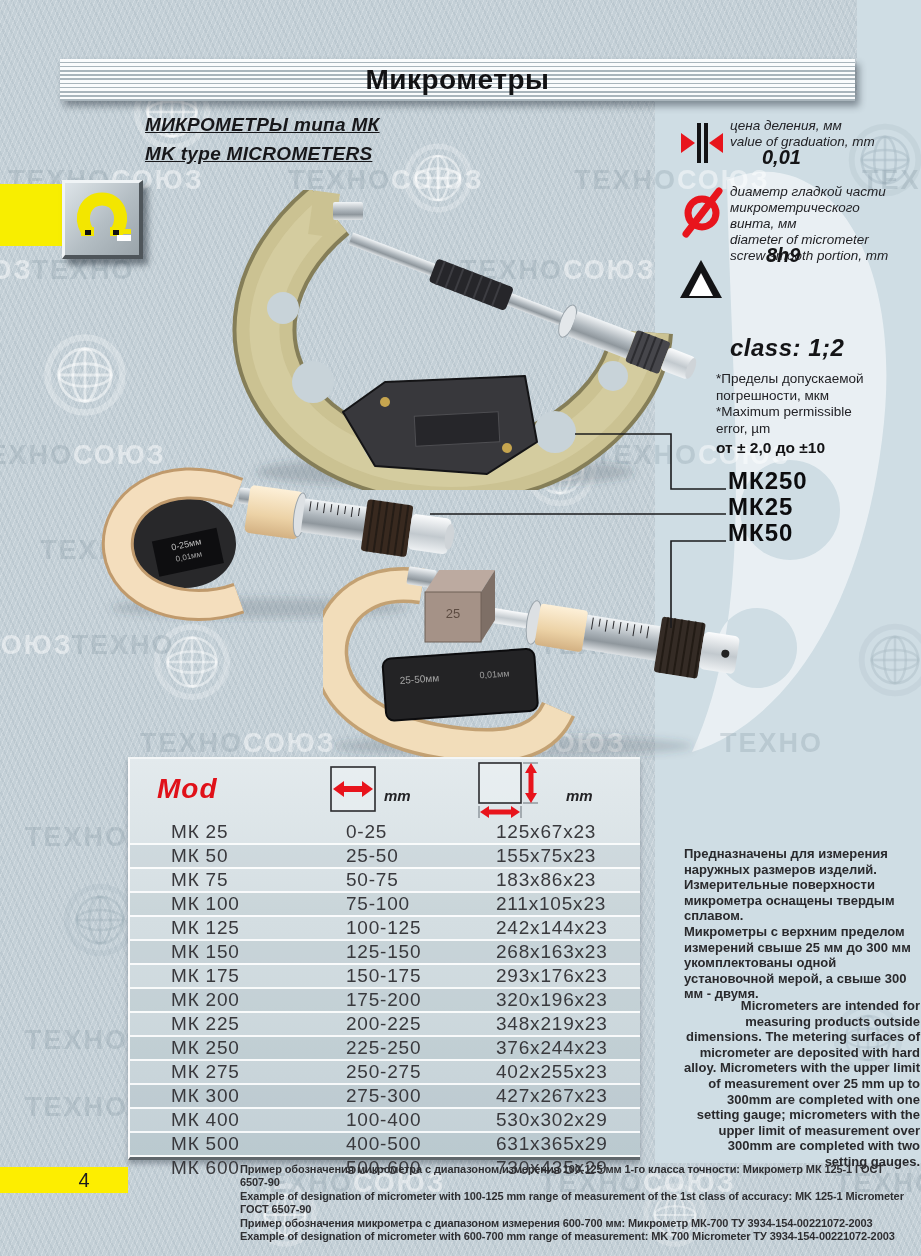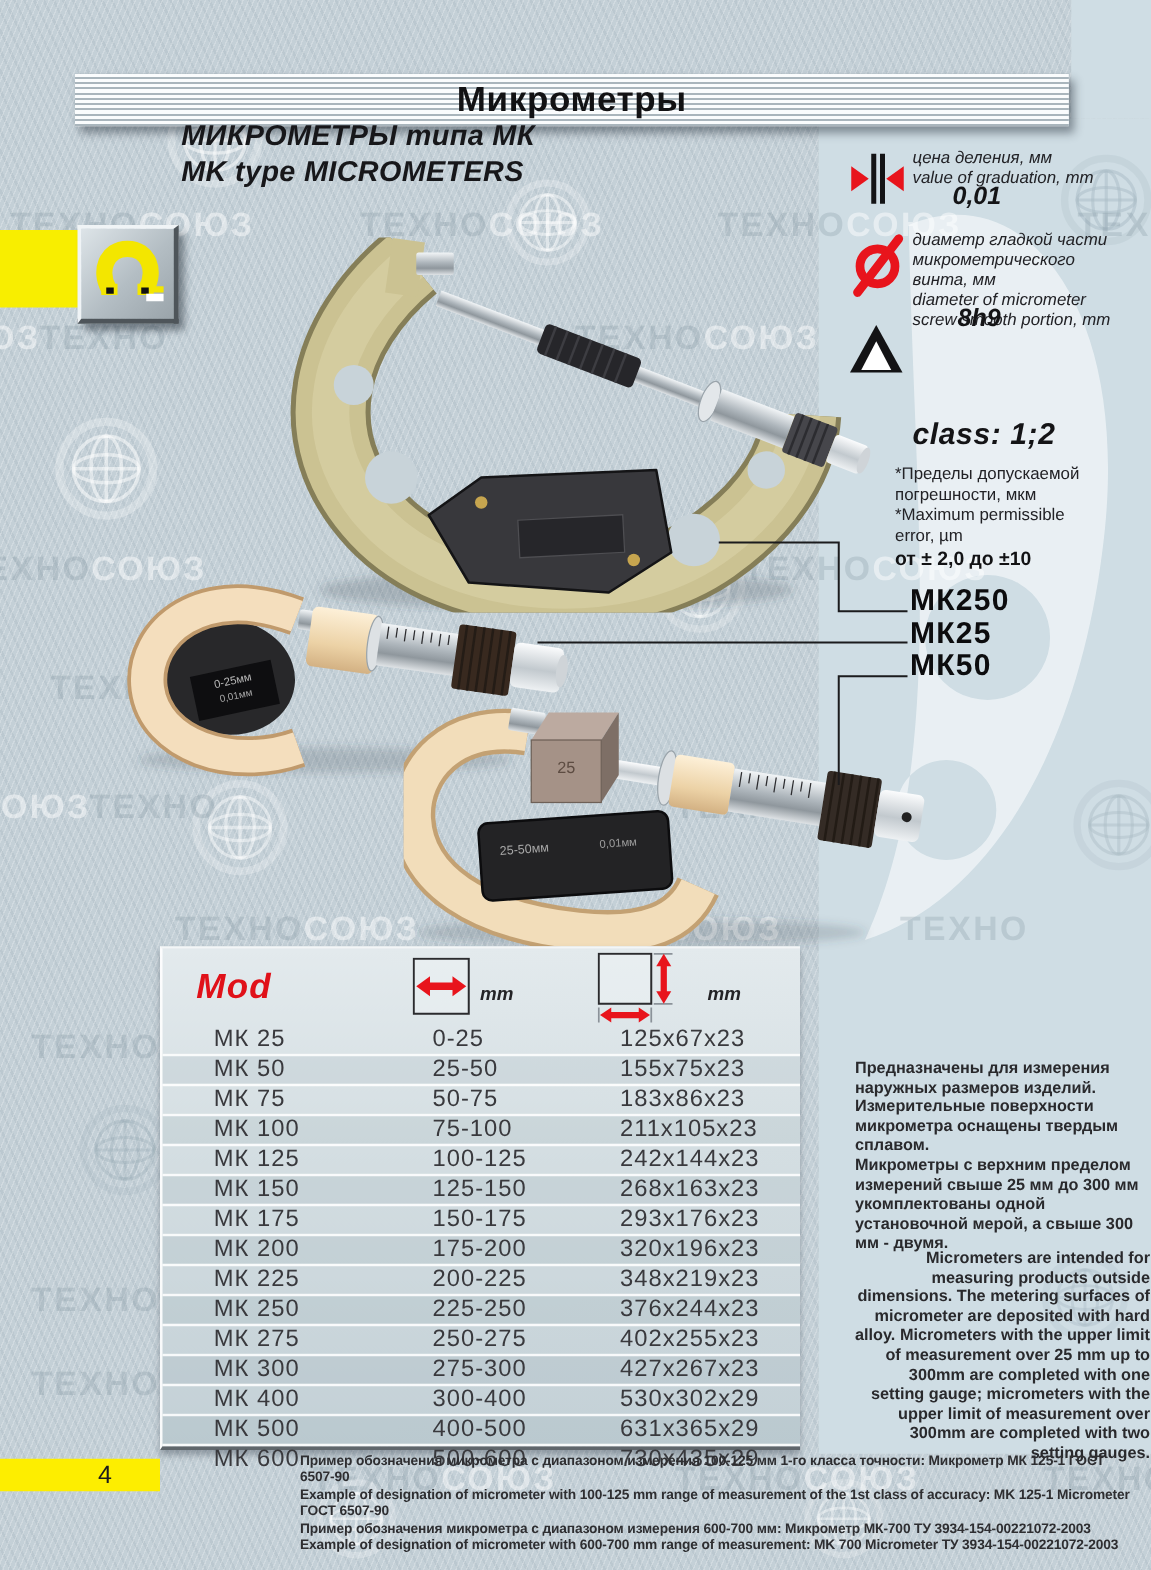--- a/index.html
+++ b/index.html
@@ -22,21 +22,21 @@
   .globe{position:absolute;pointer-events:none;}
   
   .band{
     left:60px;top:59px;width:795px;height:42px;
     background:repeating-linear-gradient(180deg,#fafcfd 0 2.6px,#a9b5bc 2.6px 4.2px);
     box-shadow:4px 5px 7px rgba(30,40,50,0.45);
     display:flex;align-items:center;justify-content:center;
   }
   .band-title{font-size:28px;font-weight:bold;color:#121214;letter-spacing:0.5px;}
   
-  .intro{left:145px;top:94px;font-size:23px;line-height:29px;font-weight:bold;font-style:italic;color:#17171a;letter-spacing:0.3px;}
+  .intro{left:145px;top:110px;font-size:19px;line-height:29px;font-weight:bold;font-style:italic;color:#17171a;letter-spacing:0.3px;text-decoration:underline;}
   
   .logo-bar{left:0;top:184px;width:64px;height:62px;background:#f8ee00;}
   .logo-box{
     left:62px;top:180px;width:74px;height:72px;
     background:linear-gradient(135deg,#dde4e8 0%,#b3bdc3 55%,#9aa4aa 100%);
     border-top:3px solid #f0f4f6;border-left:3px solid #f0f4f6;
     border-right:4px solid #4e555a;border-bottom:4px solid #4e555a;
     box-shadow:5px 6px 6px rgba(30,40,50,0.5);
     display:flex;align-items:center;justify-content:center;
   }
@@ -470,21 +470,21 @@
           <span>250-275</span>
           <span>402x255x23</span>
         </div>
       <div class="trow">
           <span>МК 300</span>
           <span>275-300</span>
           <span>427x267x23</span>
         </div>
       <div class="trow">
           <span>МК 400</span>
-          <span>300-400</span>
+          <span>100-400</span>
           <span>530x302x29</span>
         </div>
       <div class="trow">
           <span>МК 500</span>
           <span>400-500</span>
           <span>631x365x29</span>
         </div>
       <div class="trow">
           <span>МК 600</span>
           <span>500-600</span>

